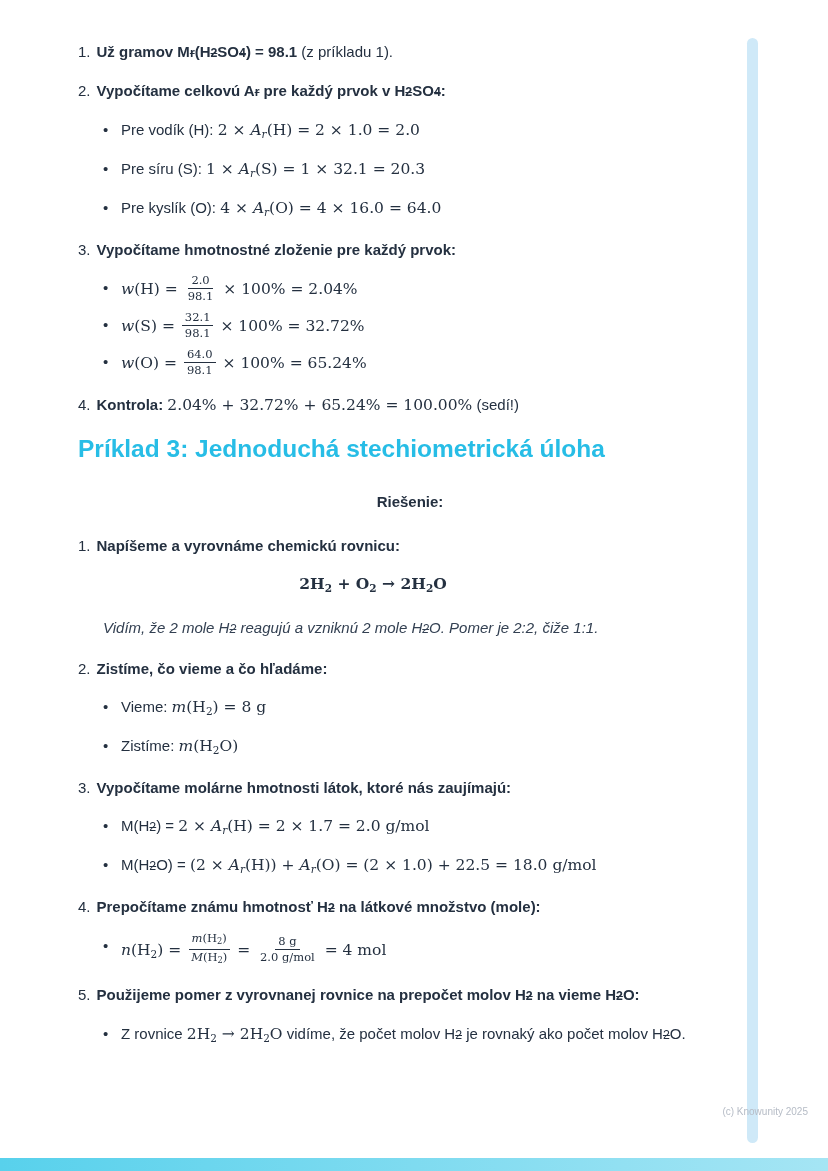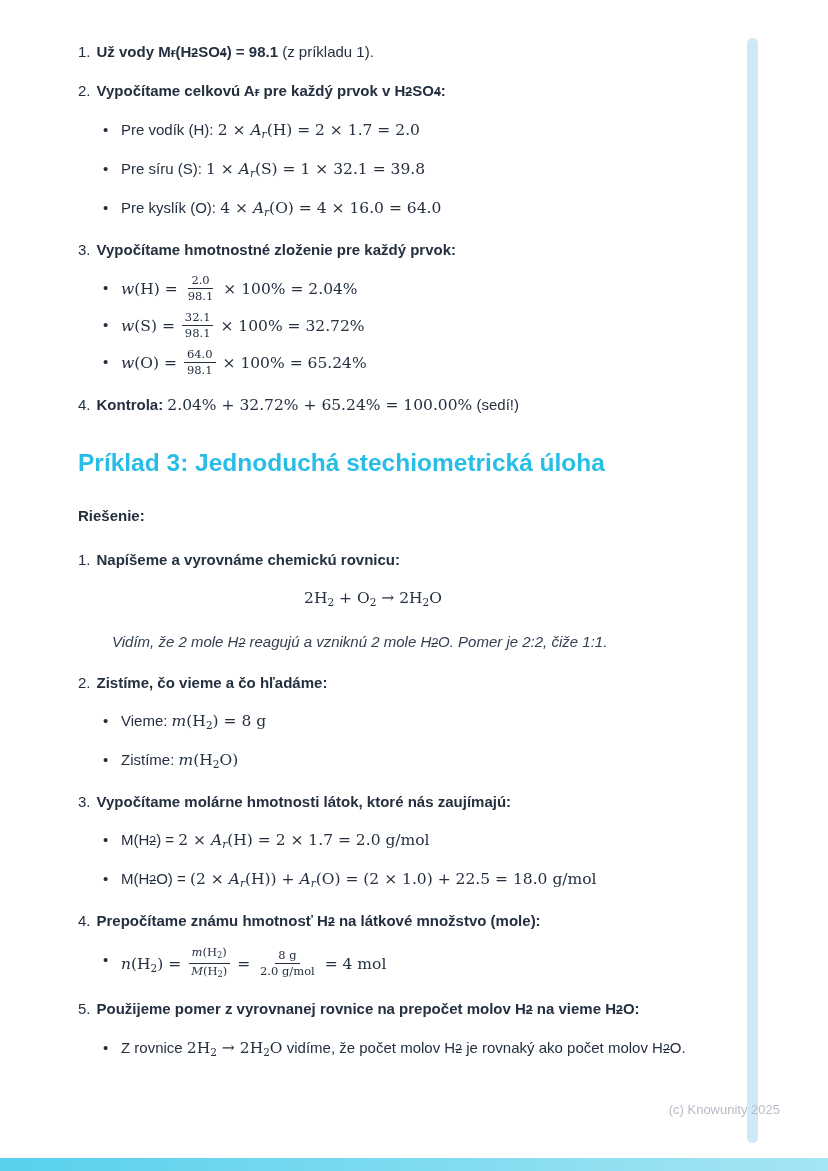--- a/index.html
+++ b/index.html
@@ -23,32 +23,33 @@
   .blk-li { display: flex; }
   .li-num { flex: 0 0 auto; margin-right: 6px; }
   .li-body { flex: 1 1 auto; }
   .blk-bullet { display: flex; margin: 11px 0 11px 25px; }
   .blk-bullet.tall { margin-top: 8px; margin-bottom: 8px; }
   .dot { flex: 0 0 18px; }
   .blk-h2 {
     font-size: 24.5px; line-height: 32px;
     font-weight: 700;
     color: var(--accent, #27bde6);
-    margin: 30px 0 22px 0;
-  }
-  .blk-p { margin: 18px 0; line-height: 29px; }
+    margin: 16px 0 22px 0;
+  }
+  .blk-p { margin: 18px 0; line-height: 29px; text-align: center; }
   .blk-p.just { text-align: justify; }
   .blk-eq {
     text-align: center;
     width: 590px;
     margin: 12px 0;
     font-size: 16px;
+    font-weight: bold;
   }
   .blk-note {
-    margin: 16px 0 16px 34px;
+    margin: 16px 0 16px 25px;
     font-style: italic;
     color: #334052;
   }
   .run { white-space: pre-wrap; }
   .rb { font-weight: 700; }
   .ri { font-style: italic; }
   .rs { text-decoration: line-through; font-size: 0.82em; }
   .rm { font-family: "DejaVu Serif", "Liberation Serif", serif; font-size: 15.5px; }
   .rsub { font-size: 10.5px; vertical-align: -3px; }
   .frac {
@@ -71,46 +72,46 @@
     border-radius: 6px;
   }
   .bottom-bar {
     position: absolute;
     left: 0; right: 0; bottom: 0;
     height: 13px;
     background: linear-gradient(90deg, var(--bottom-from, #58d1ec), var(--bottom-to, #a5e5f4));
   }
   .footer-credit {
     position: absolute;
-    right: 48px; bottom: 54px;
-    font-size: 13px;
+    right: 20px; bottom: 54px;
+    font-size: 10px;
     color: var(--footer-text, #b6bcc6);
     z-index: 2;
   }
 </style>
 </head>
 <body>
 
 <div class="page">
   <main class="content">
       <div class="blk blk-li">
         <span class="li-num">1.</span>
-        <span class="li-body"><span class="run rb">Už vody M</span><span class="run rb rs">r</span><span class="run rb">(H</span><span class="run rb rs">2</span><span class="run rb">SO</span><span class="run rb rs">4</span><span class="run rb">) = 98.1</span><span class="run"> (z príkladu 1).</span></span>
+        <span class="li-body"><span class="run rb">Už gramov M</span><span class="run rb rs">r</span><span class="run rb">(H</span><span class="run rb rs">2</span><span class="run rb">SO</span><span class="run rb rs">4</span><span class="run rb">) = 98.1</span><span class="run"> (z príkladu 1).</span></span>
       </div>
       <div class="blk blk-li">
         <span class="li-num">2.</span>
         <span class="li-body"><span class="run rb">Vypočítame celkovú A</span><span class="run rb rs">r</span><span class="run rb"> pre každý prvok v H</span><span class="run rb rs">2</span><span class="run rb">SO</span><span class="run rb rs">4</span><span class="run rb">:</span></span>
       </div>
       <div class="blk blk-bullet">
         <span class="dot">•</span>
-        <span class="li-body"><span class="run">Pre vodík (H): </span><span class="run rm">2 × </span><span class="run ri rm">A</span><span class="run ri rm rsub">r</span><span class="run rm">(H) = 2 × 1.7 = 2.0</span></span>
-      </div>
-      <div class="blk blk-bullet">
-        <span class="dot">•</span>
-        <span class="li-body"><span class="run">Pre síru (S): </span><span class="run rm">1 × </span><span class="run ri rm">A</span><span class="run ri rm rsub">r</span><span class="run rm">(S) = 1 × 32.1 = 39.8</span></span>
+        <span class="li-body"><span class="run">Pre vodík (H): </span><span class="run rm">2 × </span><span class="run ri rm">A</span><span class="run ri rm rsub">r</span><span class="run rm">(H) = 2 × 1.0 = 2.0</span></span>
+      </div>
+      <div class="blk blk-bullet">
+        <span class="dot">•</span>
+        <span class="li-body"><span class="run">Pre síru (S): </span><span class="run rm">1 × </span><span class="run ri rm">A</span><span class="run ri rm rsub">r</span><span class="run rm">(S) = 1 × 32.1 = 20.3</span></span>
       </div>
       <div class="blk blk-bullet">
         <span class="dot">•</span>
         <span class="li-body"><span class="run">Pre kyslík (O): </span><span class="run rm">4 × </span><span class="run ri rm">A</span><span class="run ri rm rsub">r</span><span class="run rm">(O) = 4 × 16.0 = 64.0</span></span>
       </div>
       <div class="blk blk-li">
         <span class="li-num">3.</span>
         <span class="li-body"><span class="run rb">Vypočítame hmotnostné zloženie pre každý prvok:</span></span>
       </div>
       <div class="blk blk-bullet tall">

